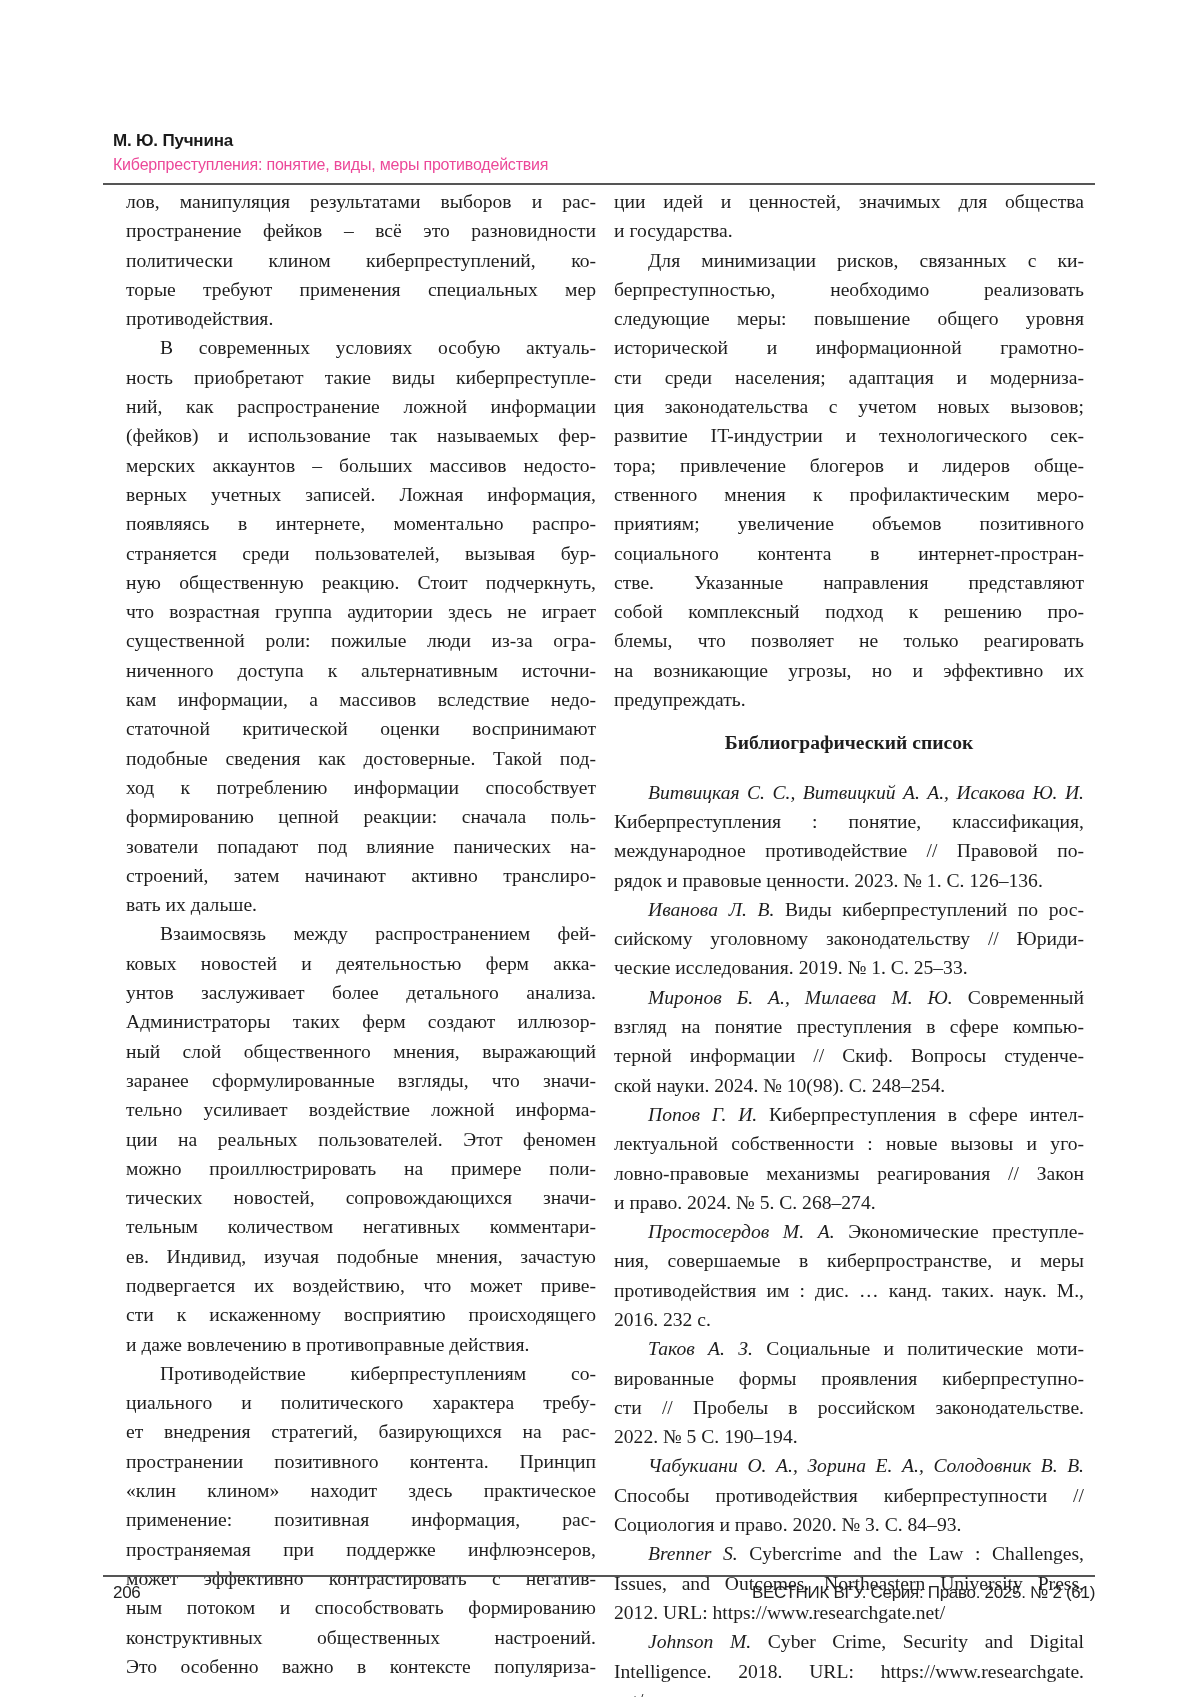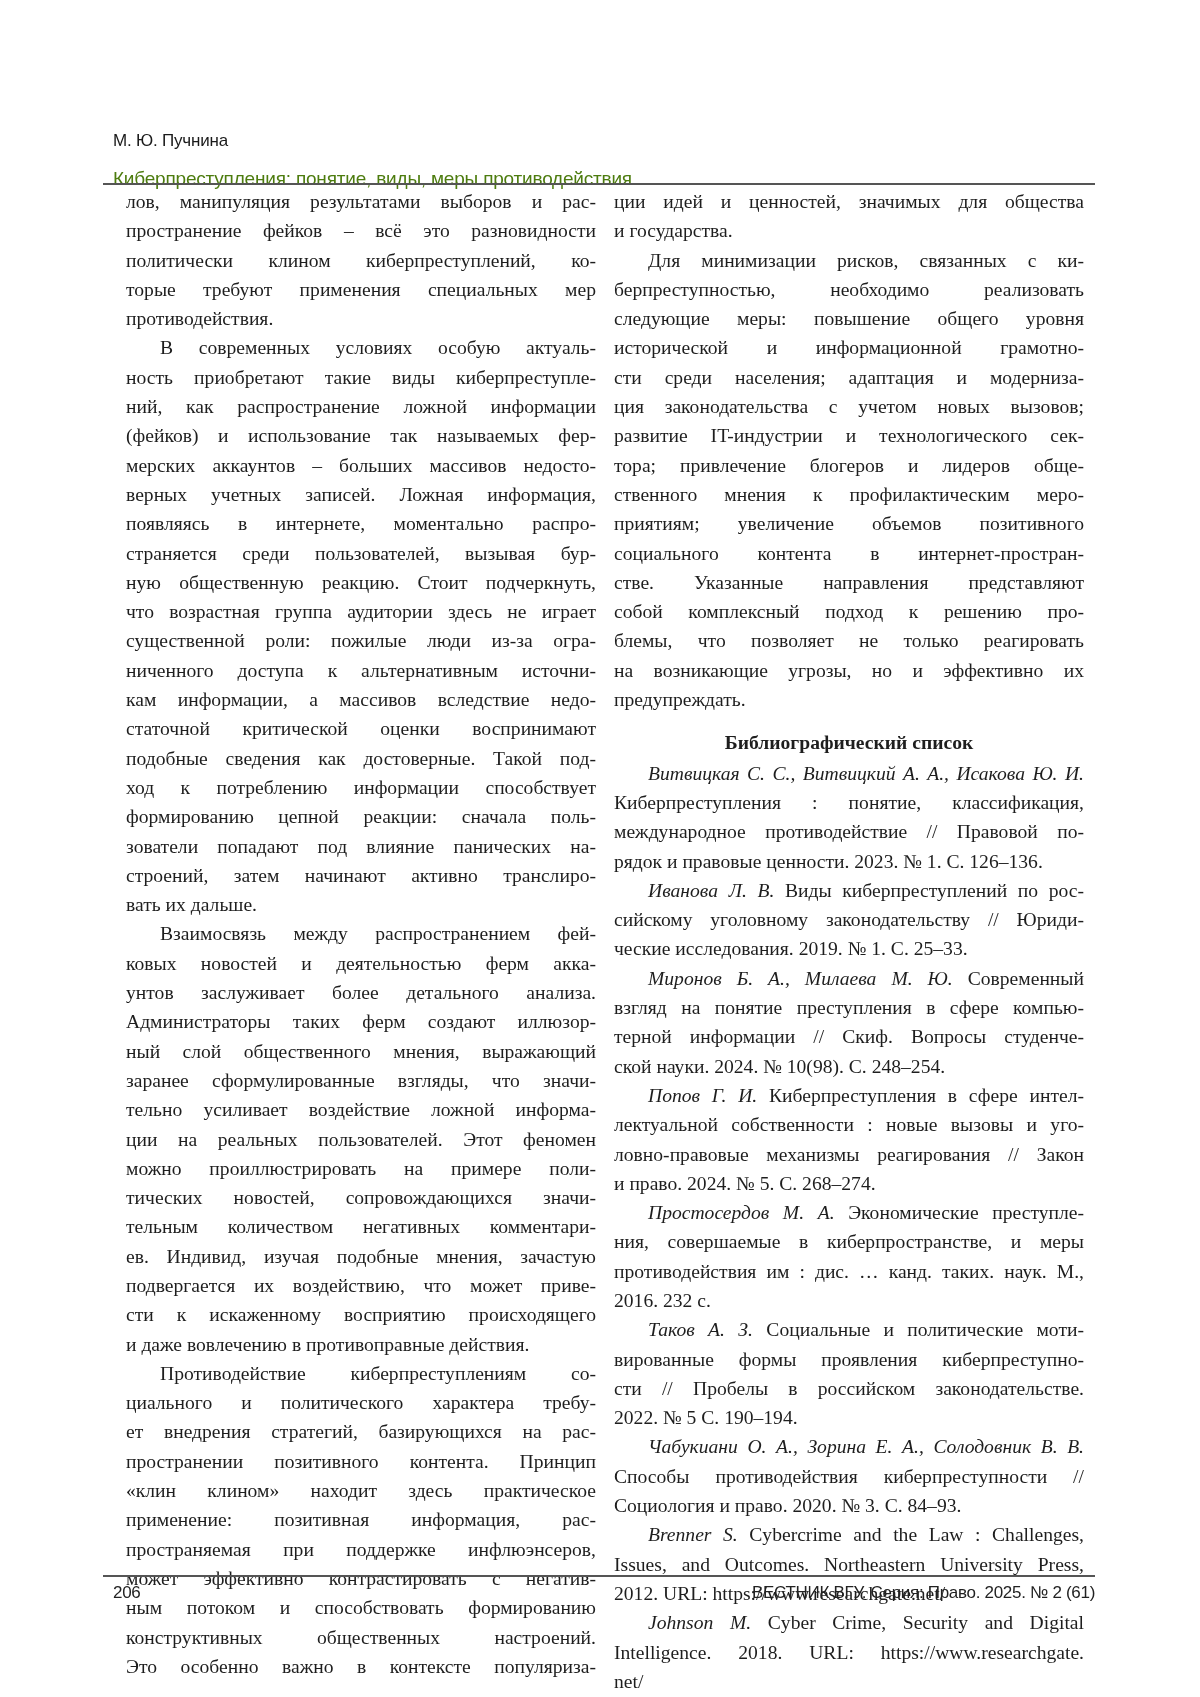--- a/index.html
+++ b/index.html
@@ -1,28 +1,28 @@
 <!DOCTYPE html>
 <html><head>
 <meta charset="utf-8">
 <style>
   html, body { margin: 0; padding: 0; background: #ffffff; }
   body { width: 1200px; height: 1697px; position: relative; overflow: hidden; color: #1e1e1e; }
   .header { position: absolute; left: 113px; top: 130px; width: 982px; }
-  .author { font-family: "Liberation Sans", sans-serif; font-weight: normal; font-size: 17px; line-height: 22px; color: #1a1a1a; letter-spacing: -0.2px; }
-  .running-title { font-family: "Liberation Sans", sans-serif; font-size: 19px; line-height: 22px; color: #4d7c0f; margin-top: 16px; letter-spacing: -0.2px; }
+  .author { font-family: "Liberation Sans", sans-serif; font-weight: bold; font-size: 17px; line-height: 22px; color: #1a1a1a; letter-spacing: -0.2px; }
+  .running-title { font-family: "Liberation Sans", sans-serif; font-size: 16px; line-height: 22px; color: #ec4899; margin-top: 2px; letter-spacing: -0.2px; }
   .rule-top { position: absolute; left: 103px; top: 183px; width: 992px; height: 2px; background: #555; }
   .rule-bottom { position: absolute; left: 103px; top: 1575px; width: 992px; height: 2px; background: #555; }
   .col { position: absolute; top: 187px; font-family: "Liberation Serif", serif; font-size: 19.6px; color: #1e1e1e; }
   .col-left { left: 126px; width: 470px; }
   .col-right { left: 614px; width: 470px; }
   .line { display: block; height: 29.3px; line-height: 29.3px; white-space: nowrap; text-align: justify; text-align-last: justify; overflow: hidden; }
   .line.last { text-align-last: left; }
   .line.indent { padding-left: 34px; }
-  .section-title { display: block; text-align: center; font-weight: bold; height: 29.3px; line-height: 29.3px; margin-top: 14px; margin-bottom: 1px; }
+  .section-title { display: block; text-align: center; font-weight: bold; height: 29.3px; line-height: 29.3px; margin-top: 14px; margin-bottom: 20px; }
   i { font-style: italic; }
   .footer { position: absolute; left: 103px; top: 1582px; width: 992px; font-family: "Liberation Sans", sans-serif; font-size: 17px; line-height: 22px; color: #222; letter-spacing: -0.3px; }
   .page-number { position: absolute; left: 10px; top: 0; }
   .journal { position: absolute; right: 0; top: 0; }
 </style>
 </head>
 <body>
 
 <div class="header">
   <div class="author">М. Ю. Пучнина</div>

